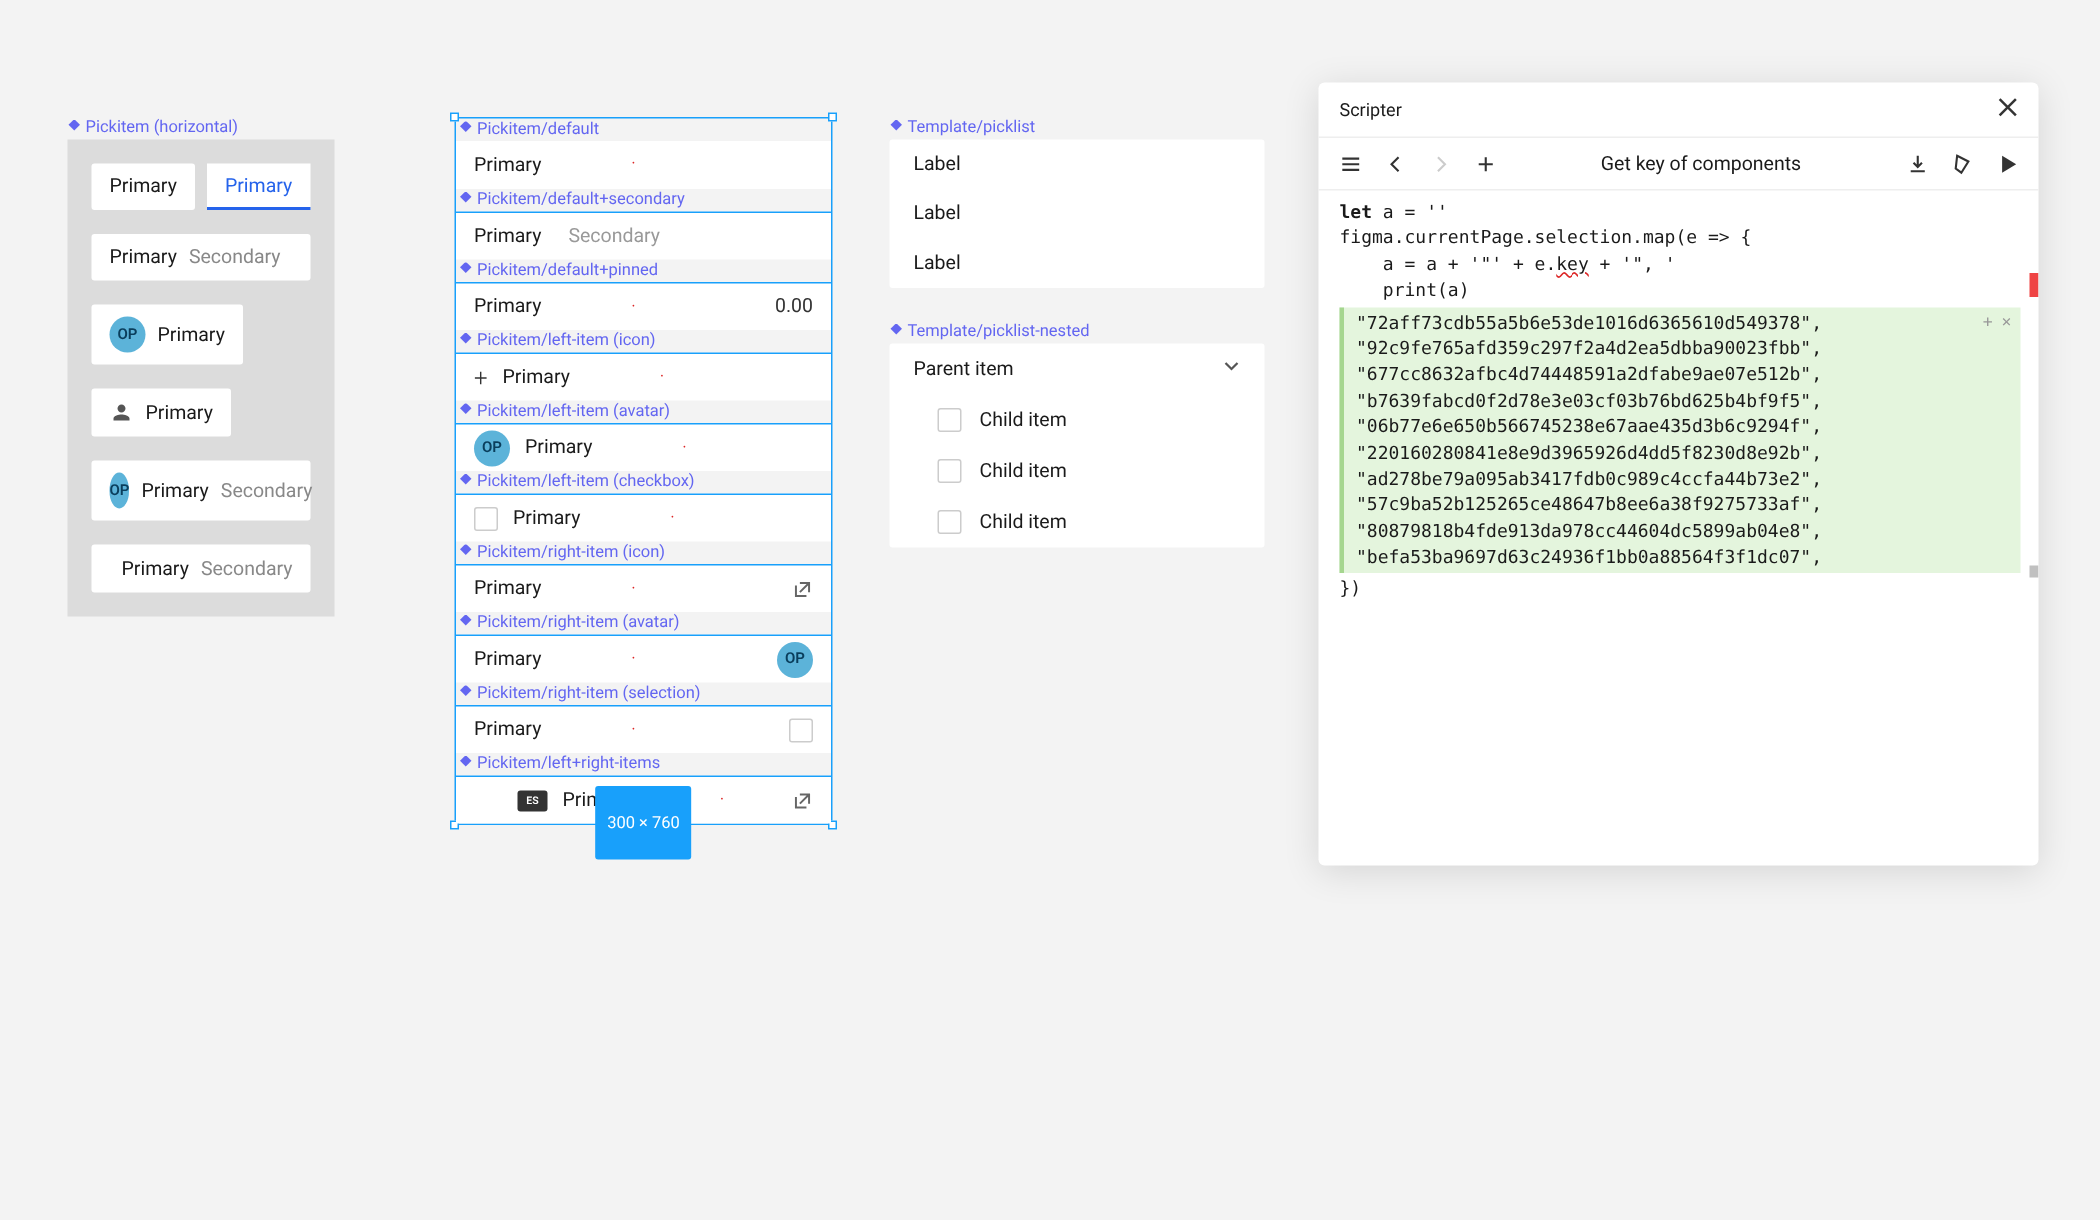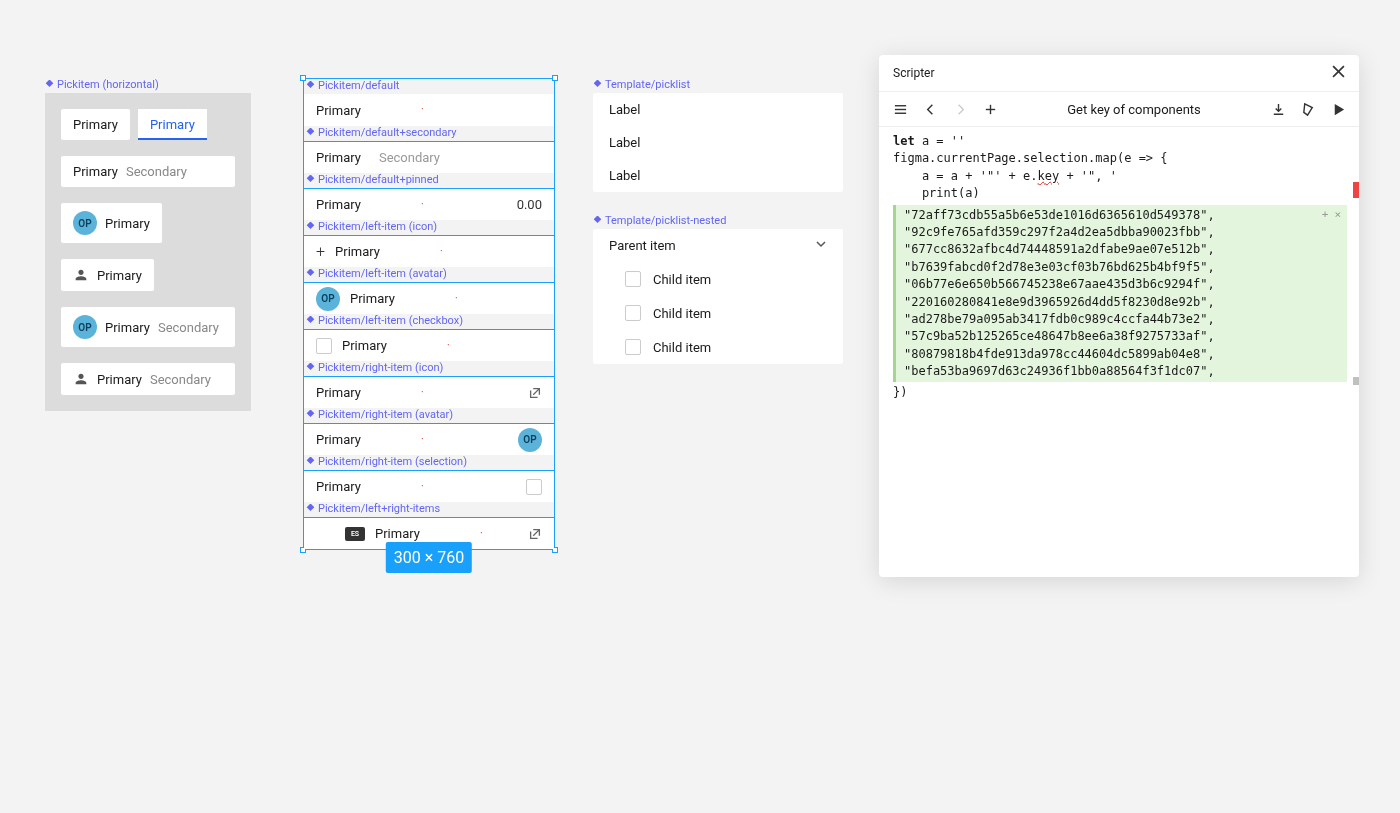--- a/index.html
+++ b/index.html
@@ -23,21 +23,21 @@
   align-items: center;
   gap: 3px;
 }
 .diamond {
   width: 9px; height: 9px;
   display: inline-block;
 }
 .diamond svg { display: block; }
 
 
-.col1 { position: absolute; left: 45px; top: 78px; width: 206px; }
+.col1 { position: absolute; left: 45px; top: 78px; width: 178px; }
 .gray-panel { background: #dcdcdc; padding: 16px; display: flex; flex-direction: column; gap: 16px; }
 .hrow { display: flex; gap: 8px; }
 .card { background: #fff; border-radius: 2px; padding: 8px 12px; display: flex; align-items: center; gap: 8px; font-size: 13px; }
 .card .sec { color: #888; }
 .card.active { color: #2563eb; border-bottom: 2px solid #2563eb; border-radius: 0; padding-bottom: 6px; }
 .avatar { width: 24px; height: 24px; border-radius: 50%; background: #5cb3d9; color: #0a3e5c; display: flex; align-items: center; justify-content: center; font-size: 10px; font-weight: 600; }
 .avatar.sm { width: 24px; height: 24px; }
 .person-icon { width: 16px; height: 16px; fill: #555; }
 
 
@@ -51,21 +51,21 @@
 .variant { }
 .variant .body { background: #fff; display: flex; align-items: center; padding: 0 12px; height: 32px; gap: 10px; font-size: 13px; position: relative; }
 .variant .body.sep { border-top: 1px solid #18a0fb; }
 .dot { color: #dc2626; font-size: 10px; line-height: 1; }
 .right-val { margin-left: auto; color: #333; }
 .right-icon { margin-left: auto; display: flex; align-items: center; }
 .ext-icon svg { width: 14px; height: 14px; stroke: #666; fill: none; stroke-width: 1.5; }
 .checkbox { width: 16px; height: 16px; border: 1px solid #ccc; border-radius: 2px; background: #fff; }
 .plus-ic { font-size: 16px; color: #333; font-weight: 300; }
 .es-badge { width: 20px; height: 14px; background: #333; color: #fff; font-size: 7px; display: flex; align-items: center; justify-content: center; border-radius: 2px; font-weight: 600; margin-left: 29px; }
-.dims-badge { position: absolute; left: 50%; transform: translateX(-50%); bottom: -24px; background: #18a0fb; color: #fff; font-size: 16px; padding: 6px 8px; border-radius: 2px; }
+.dims-badge { position: absolute; left: 50%; transform: translateX(-50%); bottom: -24px; background: #18a0fb; color: #fff; font-size: 11px; padding: 18px 8px; border-radius: 2px; }
 
 
 .col3 { position: absolute; left: 593px; top: 78px; width: 250px; }
 .tpl-group { margin-bottom: 22px; }
 .tpl-body { background: #fff; border-radius: 2px; }
 .tpl-row { padding: 9px 16px; font-size: 13px; display: flex; align-items: center; gap: 12px; }
 .chev { margin-left: auto; }
 .chev svg { width: 12px; height: 12px; stroke: #555; stroke-width: 1.5; fill: none; }
 .child-row { padding-left: 32px; }
 

